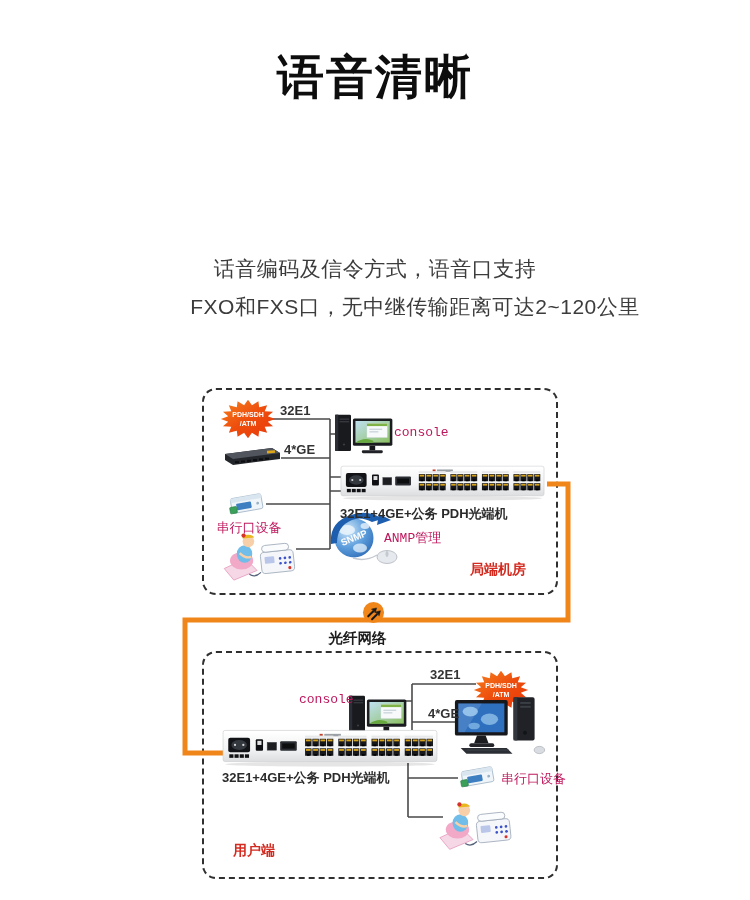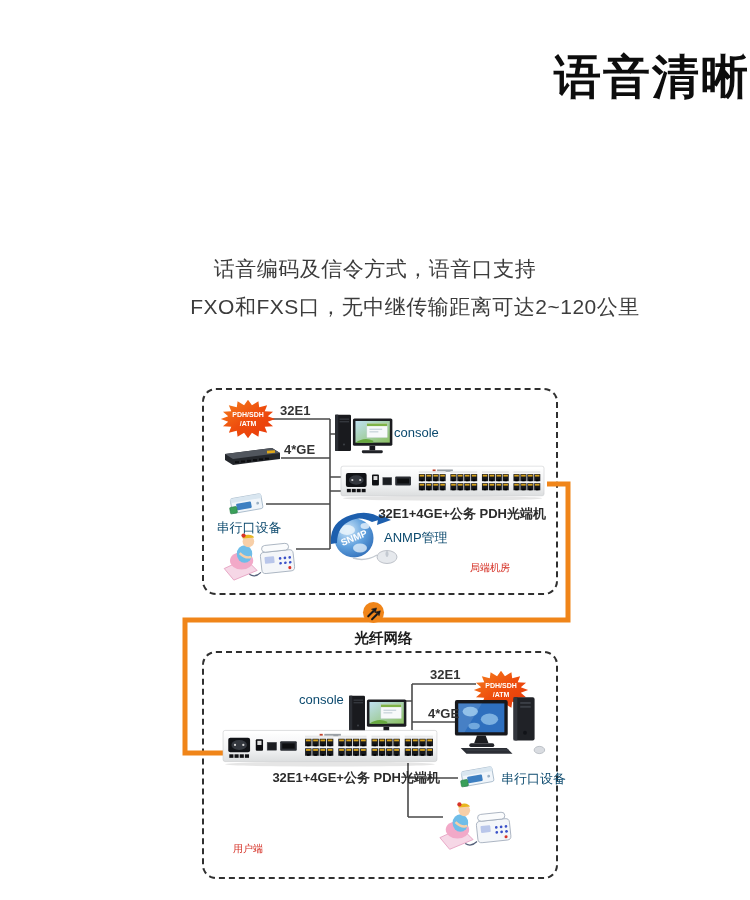--- a/index.html
+++ b/index.html
@@ -1,32 +1,32 @@
 <!DOCTYPE html>
 <html><head>
 <meta charset="utf-8">
 <style>
   html,body{margin:0;padding:0;background:#fff;}
   .page{position:relative;width:750px;height:900px;background:#ffffff;overflow:hidden;
         font-family:"Liberation Sans","DejaVu Sans",sans-serif;}
-  .title{position:absolute;left:0;width:100%;text-align:right;margin:0;
+  .title{position:absolute;left:0;width:100%;text-align:center;margin:0;
          font-size:47px;font-weight:800;color:#0d0d0d;letter-spacing:2px;}
   #title1{top:46px;} #title2{top:124px;}
   .desc{position:absolute;left:0;width:100%;text-align:center;margin:0;
         font-size:21px;color:#3c3c3c;letter-spacing:.5px;}
   #desc1{top:255px;} #desc2{top:293px;margin-left:40px;}
   .box{position:absolute;border:2px dashed #2f2f2f;border-radius:14px;background:transparent;z-index:0;}
   #box-top{left:202px;top:388px;width:352px;height:203px;}
   #box-bottom{left:202px;top:651px;width:352px;height:224px;}
   .wires{position:absolute;left:0;top:0;z-index:1;pointer-events:none;}
   .dev{position:absolute;z-index:2;}
   .lab{position:absolute;z-index:3;color:#333;font-size:13px;font-weight:700;white-space:nowrap;}
-  .lab.plain{font-weight:400;color:#0c4a6e;}
-  .devlab{font-size:13px;font-weight:700;text-align:right;color:#2b2b2b;}
-  .red{color:#d42b20;font-size:10px;font-weight:400;}
+  .lab.plain{font-weight:400;color:#be185d;font-family:Liberation Mono, monospace;}
+  .devlab{font-size:13px;font-weight:700;text-align:left;color:#2b2b2b;}
+  .red{color:#d42b20;font-size:14px;font-weight:700;}
   .fiberlab{font-size:14.5px;font-weight:700;color:#1d1d1d;text-align:center;}
   svg text{font-family:"Liberation Sans","DejaVu Sans",sans-serif;}
 </style>
 </head>
 <body>
 
 <div class="page">
 
   <svg width="0" height="0" style="position:absolute" aria-hidden="true">
     <defs>
@@ -271,21 +271,21 @@
     </svg>
 
   <div class="lab" style="left:280px;top:403px">32E1</div>
   <div class="lab" style="left:284px;top:442px">4*GE</div>
   <div class="lab plain" style="left:394px;top:425px">console</div>
   <div class="lab devlab" style="left:340px;top:505px;width:206px">32E1+4GE+公务 PDH光端机</div>
   <div class="lab plain" style="left:214px;top:519px;width:70px;text-align:center">串行口设备</div>
   <div class="lab plain" style="left:384px;top:529px">ANMP管理</div>
   <div class="lab red" style="left:470px;top:561px">局端机房</div>
 
-  <div class="lab fiberlab" style="left:346px;top:629px;width:75px">光纤网络</div>
+  <div class="lab fiberlab" style="left:320px;top:629px;width:75px">光纤网络</div>
 
   <div class="lab plain" style="left:299px;top:692px">console</div>
   <div class="lab" style="left:430px;top:667px">32E1</div>
   <div class="lab" style="left:428px;top:706px">4*GE</div>
   <div class="lab devlab" style="left:222px;top:769px;width:218px">32E1+4GE+公务 PDH光端机</div>
   <div class="lab plain" style="left:501px;top:770px">串行口设备</div>
   <div class="lab red" style="left:233px;top:842px">用户端</div>
 
 </div>
 

